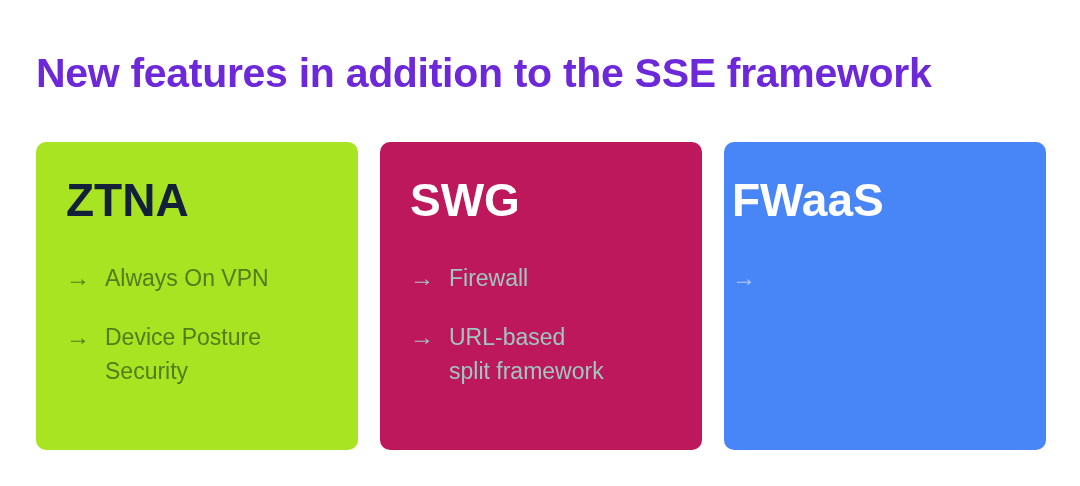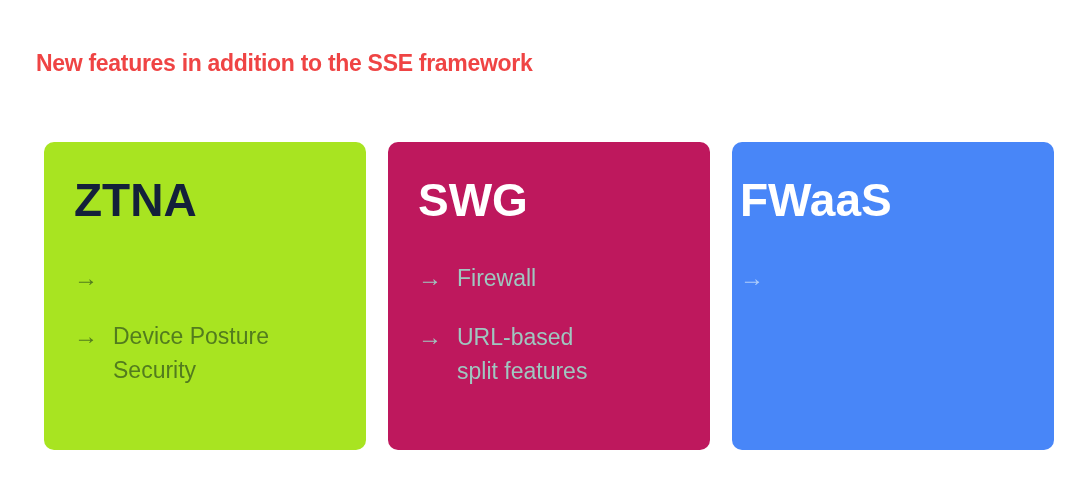--- a/index.html
+++ b/index.html
@@ -13,32 +13,31 @@
     width: 1080px;
     height: 486px;
     background: #ffffff;
     overflow: hidden;
   }
   .heading {
     position: absolute;
     left: 36px;
     top: 50px;
     margin: 0;
-    font-size: 23px;
+    font-size: 41px;
     font-weight: 600;
     letter-spacing: -0.3px;
-    color: #ef4444;
+    color: #6d28d9;
   }
   .cards {
     position: absolute;
     left: 36px;
     top: 142px;
     display: flex;
     gap: 22px;
-    margin-left: 8px;
   }
   .card {
     width: 322px;
     height: 308px;
     border-radius: 10px;
     padding: 34px 30px;
     box-sizing: border-box;
   }
   .card--ztna { background: #a8e421; }
   .card--swg { background: #be185d; }
@@ -84,20 +83,23 @@
 
   <h1 class="heading">New features in addition to the SSE framework</h1>
 
   <div class="cards">
 
     <section class="card card--ztna">
       <h2 class="card-title">ZTNA</h2>
       <ul class="card-items">
         <li class="item">
           <span class="arrow">→</span>
+          <span class="item-text">
+            <span class="line">Always On VPN</span>
+          </span>
         </li>
         <li class="item">
           <span class="arrow">→</span>
           <span class="item-text">
             <span class="line">Device Posture</span>
             <span class="line">Security</span>
           </span>
         </li>
       </ul>
     </section>
@@ -108,21 +110,21 @@
         <li class="item">
           <span class="arrow">→</span>
           <span class="item-text">
             <span class="line">Firewall</span>
           </span>
         </li>
         <li class="item">
           <span class="arrow">→</span>
           <span class="item-text">
             <span class="line">URL-based</span>
-            <span class="line">split features</span>
+            <span class="line">split framework</span>
           </span>
         </li>
       </ul>
     </section>
 
     <section class="card card--fwaas">
       <h2 class="card-title">FWaaS</h2>
       <ul class="card-items">
         <li class="item">
           <span class="arrow">→</span>

